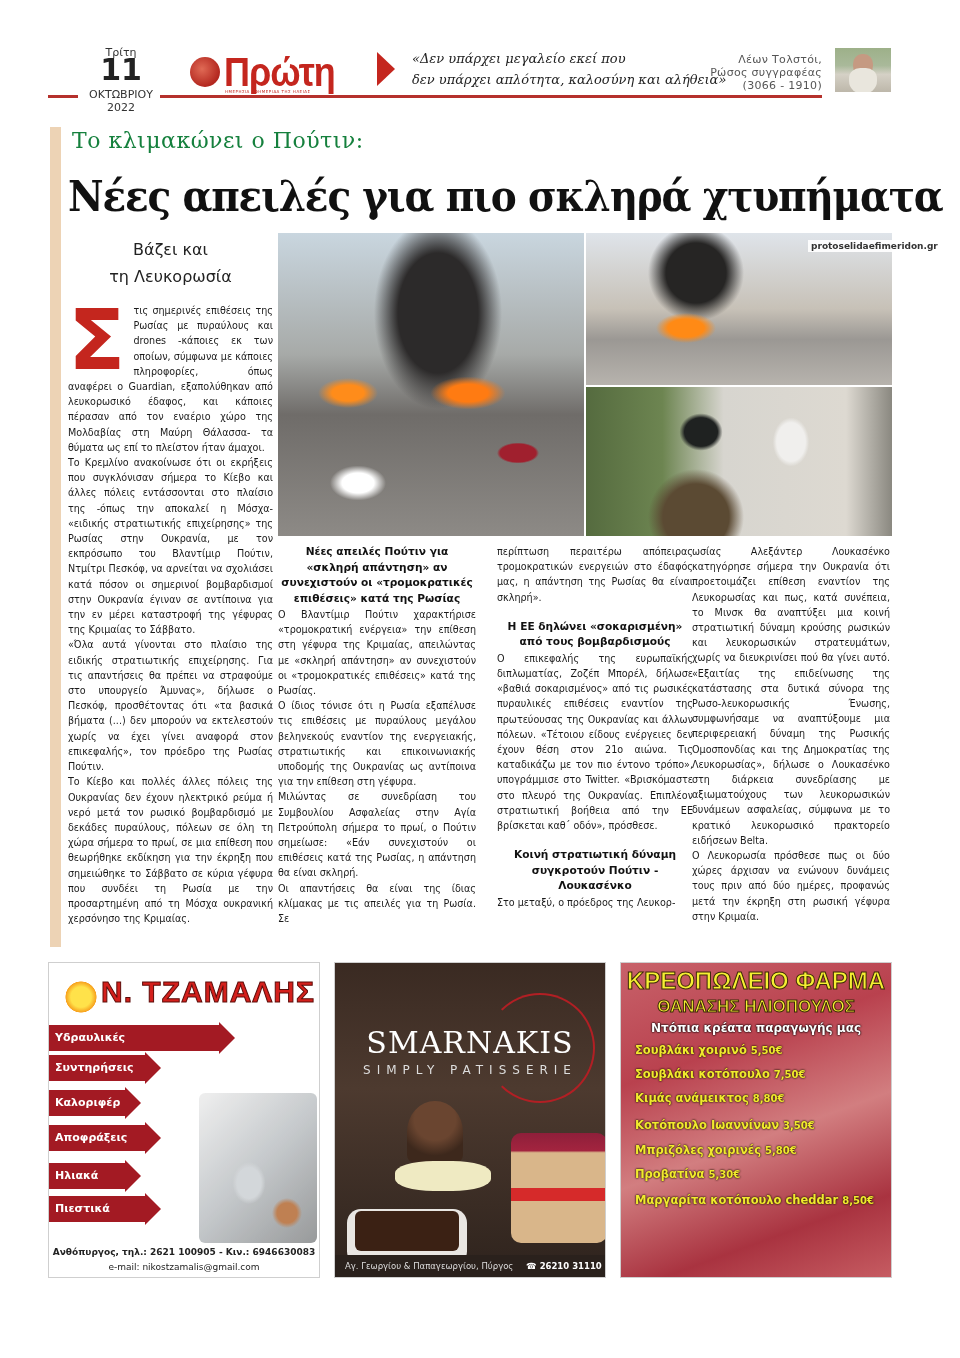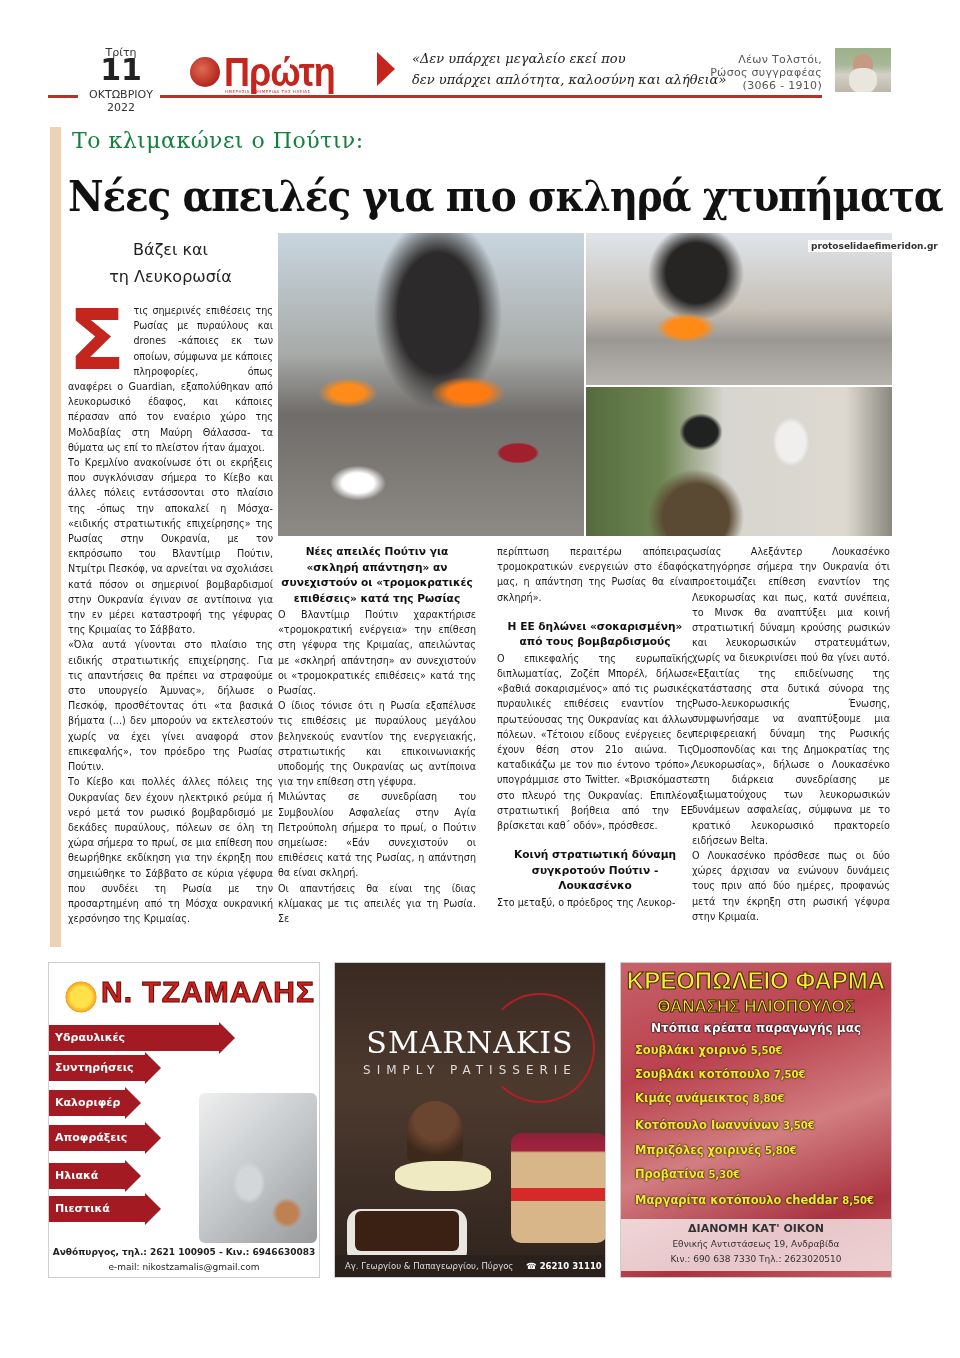--- a/index.html
+++ b/index.html
@@ -164,21 +164,21 @@
 <div class="col" style="left:462px; top:544px; width:196px;margin-left:35px;">
   <p>περίπτωση περαιτέρω απόπειρας τρομοκρατικών ενεργειών στο έδαφός μας, η απάντηση της Ρωσίας θα είναι σκληρή».</p>
   <h4 style="margin-top:14px;">Η ΕΕ δηλώνει «σοκαρισμένη» από τους βομβαρδισμούς</h4>
   <p>Ο επικεφαλής της ευρωπαϊκής διπλωματίας, Ζοζέπ Μπορέλ, δήλωσε «βαθιά σοκαρισμένος» από τις ρωσικές πυραυλικές επιθέσεις εναντίον της πρωτεύουσας της Ουκρανίας και άλλων πόλεων. «Τέτοιου είδους ενέργειες δεν έχουν θέση στον 21ο αιώνα. Τις καταδικάζω με τον πιο έντονο τρόπο», υπογράμμισε στο Twitter. «Βρισκόμαστε στο πλευρό της Ουκρανίας. Επιπλέον στρατιωτική βοήθεια από την ΕΕ βρίσκεται καθ΄ οδόν», πρόσθεσε.</p>
   <h4 style="margin-top:14px;">Κοινή στρατιωτική δύναμη συγκροτούν Πούτιν - Λουκασένκο</h4>
   <p>Στο μεταξύ, ο πρόεδρος της Λευκορ-</p>
 </div>
 
 <div class="col" style="left:692px; top:544px; width:198px;">
   <p>ωσίας Αλεξάντερ Λουκασένκο κατηγόρησε σήμερα την Ουκρανία ότι προετοιμάζει επίθεση εναντίον της Λευκορωσίας και πως, κατά συνέπεια, το Μινσκ θα αναπτύξει μια κοινή στρατιωτική δύναμη κρούσης ρωσικών και λευκορωσικών στρατευμάτων, χωρίς να διευκρινίσει πού θα γίνει αυτό. «Εξαιτίας της επιδείνωσης της κατάστασης στα δυτικά σύνορα της Ρωσο-λευκορωσικής Ένωσης, συμφωνήσαμε να αναπτύξουμε μια περιφερειακή δύναμη της Ρωσικής Ομοσπονδίας και της Δημοκρατίας της Λευκορωσίας», δήλωσε ο Λουκασένκο στη διάρκεια συνεδρίασης με αξιωματούχους των λευκορωσικών δυνάμεων ασφαλείας, σύμφωνα με το κρατικό λευκορωσικό πρακτορείο ειδήσεων Belta.</p>
-  <p>Ο Λουκασένκο πρόσθεσε πως οι δύο χώρες άρχισαν να ενώνουν δυνάμεις τους πριν από δύο ημέρες, προφανώς μετά την έκρηξη στη ρωσική γέφυρα στην Κριμαία.</p>
+  <p>Ο Λευκορωσία πρόσθεσε πως οι δύο χώρες άρχισαν να ενώνουν δυνάμεις τους πριν από δύο ημέρες, προφανώς μετά την έκρηξη στη ρωσική γέφυρα στην Κριμαία.</p>
 </div>
 
 <div class="ad ad-plumb">
   <div class="sun"></div>
   <div class="title">Ν. ΤΖΑΜΑΛΗΣ</div>
   <div class="svc" style="top:62px; width:170px;">Υδραυλικές εγκαταστάσεις</div>
   <div class="svc" style="top:92px; width:96px;">Συντηρήσεις</div>
   <div class="svc" style="top:127px; width:76px;">Καλοριφέρ</div>
   <div class="svc" style="top:162px; width:96px;">Αποφράξεις</div>
   <div class="svc" style="top:200px; width:76px;">Ηλιακά</div>
@@ -208,18 +208,13 @@
   <div class="t3">Ντόπια κρέατα παραγωγής μας</div>
 
   <div class="item" style="top:80px;"><span>Σουβλάκι χοιρινό</span> <span class="price">5,50€</span></div>
   <div class="item" style="top:104px;"><span>Σουβλάκι κοτόπουλο</span> <span class="price">7,50€</span></div>
   <div class="item" style="top:128px;"><span>Κιμάς ανάμεικτος</span> <span class="price">8,80€</span></div>
   <div class="item" style="top:155px;"><span>Κοτόπουλο Ιωαννίνων</span> <span class="price">3,50€</span></div>
   <div class="item" style="top:180px;"><span>Μπριζόλες χοιρινές</span> <span class="price">5,80€</span></div>
   <div class="item" style="top:204px;"><span>Προβατίνα</span> <span class="price">5,30€</span></div>
   <div class="item" style="top:230px;"><span>Μαργαρίτα κοτόπουλο cheddar</span> <span class="price">8,50€</span></div>
 
-  <div class="band">
-    <div class="b1">ΔΙΑΝΟΜΗ ΚΑΤ' ΟΙΚΟΝ</div>
-    <div class="b2">Εθνικής Αντιστάσεως 19, Ανδραβίδα</div>
-    <div class="b3">Κιν.: 690 638 7330   Τηλ.: 2623020510</div>
-  </div>
 </div>
 
 </body></html>

